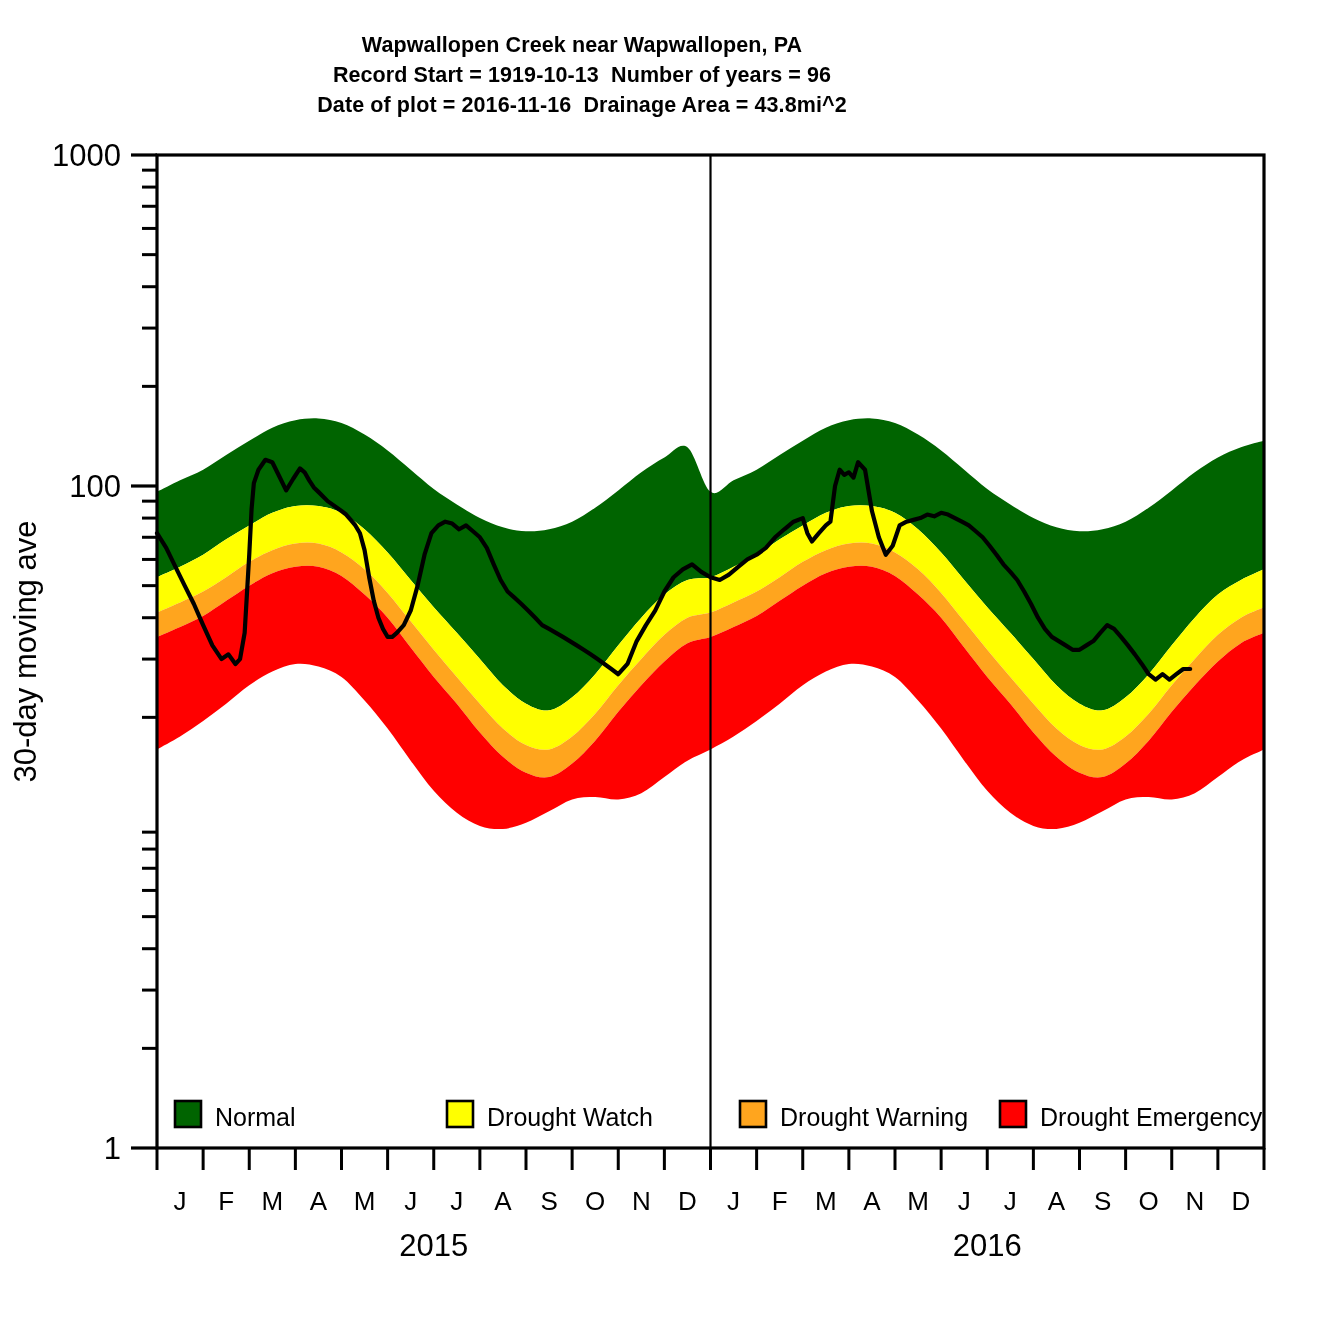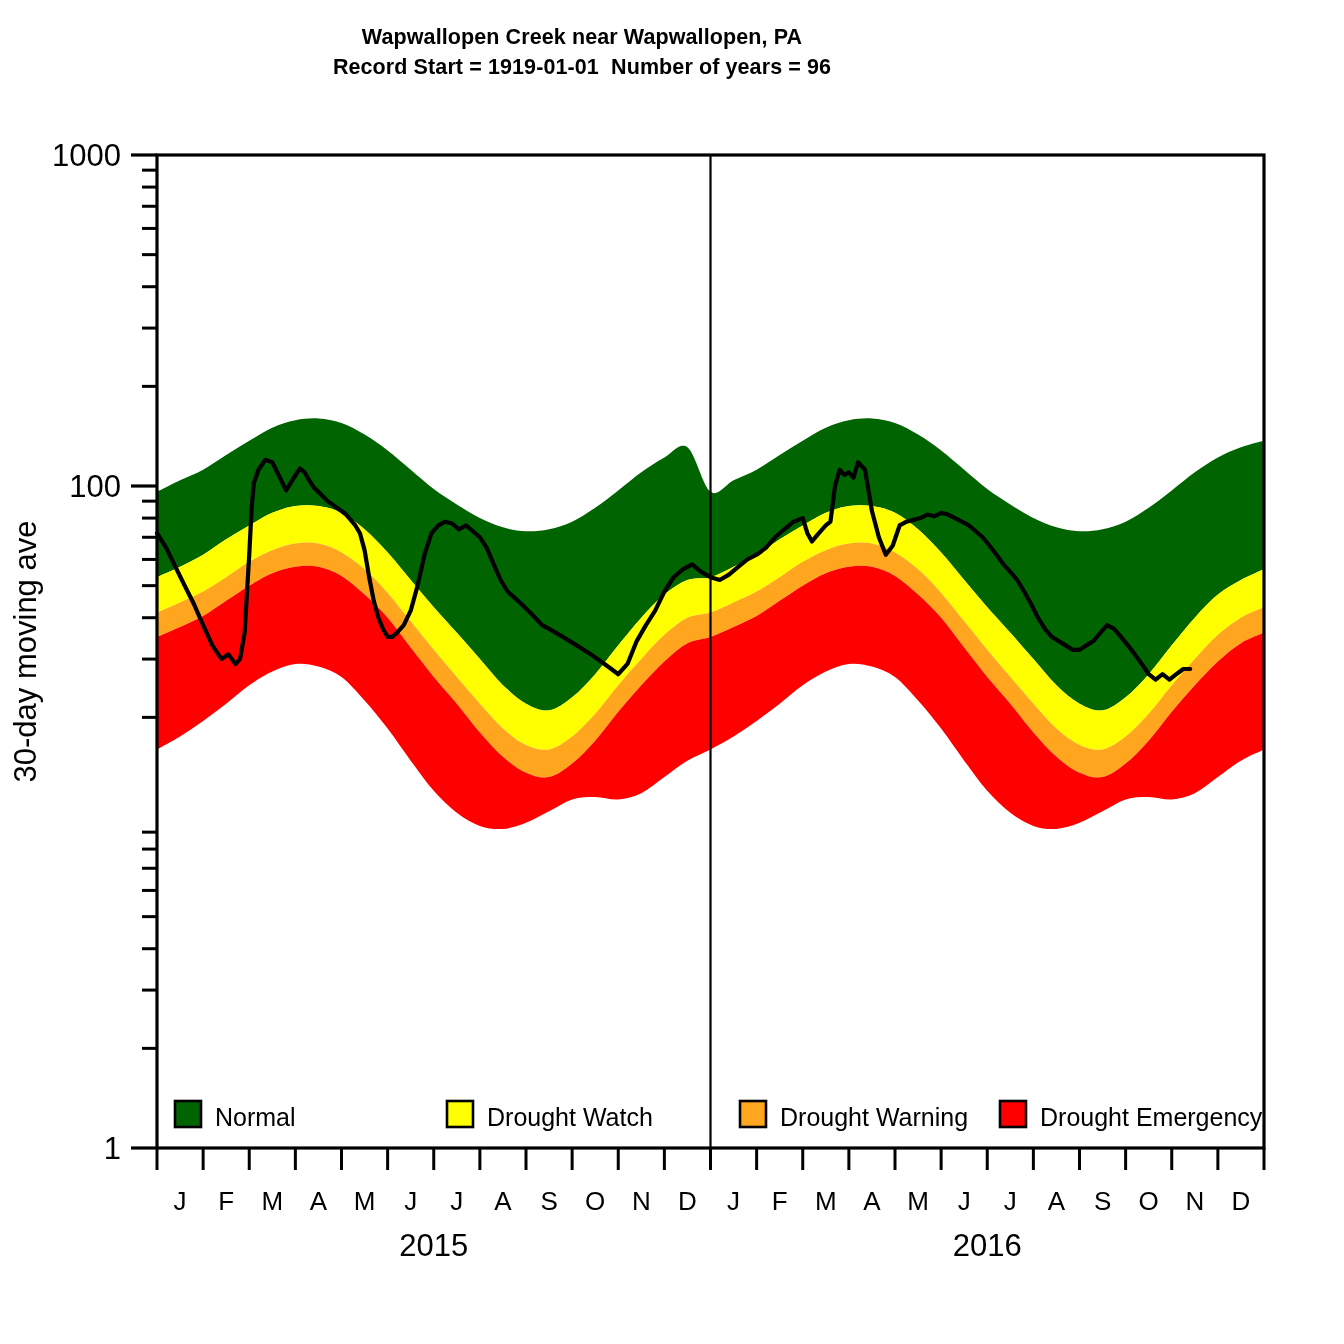--- a/index.html
+++ b/index.html
@@ -4,21 +4,21 @@
 <style>
   html,body{margin:0;padding:0;}
   body{
     width:1344px;height:1344px;
     background:#ffffff;
     font-family:"Liberation Sans", sans-serif;
     overflow:hidden;
   }
   #root{position:relative;width:1344px;height:1344px;}
   .title-block{
-    position:absolute;top:22px;left:0;width:1164px;
+    position:absolute;top:30px;left:0;width:1164px;
     text-align:center;
     font-weight:bold;
     font-size:21.5px;
     line-height:30px;
     color:#000000;
     letter-spacing:0.1px;
   }
   .title-line{white-space:pre;}
   #plot-svg{position:absolute;top:0;left:0;}
   text{font-family:"Liberation Sans", sans-serif;fill:#000;}
@@ -28,21 +28,22 @@
   .year-label{font-size:31px;}
   .legend-label{font-size:25px;}
 </style>
 </head>
 <body>
 
 <div id="root">
 
   <div class="title-block">
     <div class="title-line">Wapwallopen Creek near Wapwallopen, PA</div>
-    <div class="title-line">Record Start = 1919-01-01  Number of years = 96</div>
+    <div class="title-line">Record Start = 1919-10-13  Number of years = 96</div>
+    <div class="title-line">Date of plot = 2016-11-16  Drainage Area = 43.8mi^2</div>
   </div>
 
   <svg id="plot-svg" width="1344" height="1344">
     <g id="bands-group">
         <path d="M157.00,491.87C160.84,489.95 172.38,484.06 180.06,480.36C187.75,476.67 195.44,473.92 203.13,469.71C210.81,465.49 218.50,459.90 226.19,455.08C233.88,450.25 241.56,445.31 249.25,440.75C256.94,436.18 264.63,431.13 272.31,427.71C280.00,424.30 287.69,421.79 295.38,420.24C303.06,418.70 310.75,417.98 318.44,418.44C326.13,418.90 333.81,420.31 341.50,423.00C349.19,425.69 356.88,430.00 364.56,434.58C372.25,439.17 379.94,444.66 387.63,450.51C395.31,456.37 403.00,463.31 410.69,469.71C418.38,476.11 426.06,483.13 433.75,488.90C441.44,494.68 449.13,499.51 456.81,504.38C464.50,509.24 472.19,514.25 479.88,518.08C487.56,521.91 495.25,525.16 502.94,527.35C510.63,529.55 518.31,530.92 526.00,531.24C533.69,531.56 541.38,530.87 549.06,529.28C556.75,527.70 564.44,525.32 572.13,521.72C579.81,518.12 587.50,512.90 595.19,507.68C602.88,502.46 610.56,496.28 618.25,490.38C625.94,484.48 633.63,477.79 641.31,472.30C649.00,466.81 656.69,461.60 664.38,457.41C672.06,453.23 679.75,441.44 687.44,447.18C695.13,452.93 702.81,486.34 710.50,491.87C718.19,497.40 725.88,484.06 733.56,480.36C741.25,476.67 748.94,473.92 756.63,469.71C764.31,465.49 772.00,459.90 779.69,455.08C787.38,450.25 795.06,445.31 802.75,440.75C810.44,436.18 818.13,431.13 825.81,427.71C833.50,424.30 841.19,421.79 848.88,420.24C856.56,418.70 864.25,417.98 871.94,418.44C879.63,418.90 887.31,420.31 895.00,423.00C902.69,425.69 910.38,430.00 918.06,434.58C925.75,439.17 933.44,444.66 941.13,450.51C948.81,456.37 956.50,463.31 964.19,469.71C971.88,476.11 979.56,483.13 987.25,488.90C994.94,494.68 1002.63,499.51 1010.31,504.38C1018.00,509.24 1025.69,514.25 1033.38,518.08C1041.06,521.91 1048.75,525.16 1056.44,527.35C1064.13,529.55 1071.81,530.92 1079.50,531.24C1087.19,531.56 1094.88,530.87 1102.56,529.28C1110.25,527.70 1117.94,525.32 1125.63,521.72C1133.31,518.12 1141.00,512.90 1148.69,507.68C1156.38,502.46 1164.06,496.28 1171.75,490.38C1179.44,484.48 1187.13,477.79 1194.81,472.30C1202.50,466.81 1210.19,461.60 1217.88,457.41C1225.56,453.23 1233.25,449.96 1240.94,447.18C1248.63,444.40 1260.16,441.82 1264.00,440.75L1264.00,569.35C1260.16,571.13 1248.63,575.81 1240.94,580.00C1233.25,584.20 1225.56,588.25 1217.88,594.54C1210.19,600.82 1202.50,609.25 1194.81,617.72C1187.13,626.19 1179.44,635.96 1171.75,645.37C1164.06,654.79 1156.38,665.57 1148.69,674.22C1141.00,682.87 1133.31,691.25 1125.63,697.27C1117.94,703.29 1110.25,709.28 1102.56,710.35C1094.88,711.41 1087.19,707.84 1079.50,703.66C1071.81,699.48 1064.13,692.71 1056.44,685.28C1048.75,677.85 1041.06,667.81 1033.38,659.07C1025.69,650.34 1018.00,641.49 1010.31,632.86C1002.63,624.24 994.94,616.13 987.25,607.32C979.56,598.51 971.88,589.15 964.19,580.00C956.50,570.85 948.81,560.87 941.13,552.42C933.44,543.97 925.75,535.89 918.06,529.28C910.38,522.68 902.69,516.66 895.00,512.79C887.31,508.91 879.63,507.15 871.94,506.02C864.25,504.89 856.56,504.89 848.88,506.02C841.19,507.15 833.50,509.55 825.81,512.79C818.13,516.02 810.44,521.02 802.75,525.45C795.06,529.88 787.38,534.46 779.69,539.34C772.00,544.22 764.31,550.14 756.63,554.72C748.94,559.30 741.25,563.05 733.56,566.81C725.88,570.56 718.19,575.07 710.50,577.26C702.81,579.46 695.13,577.12 687.44,580.00C679.75,582.88 672.06,588.25 664.38,594.54C656.69,600.82 649.00,609.25 641.31,617.72C633.63,626.19 625.94,635.96 618.25,645.37C610.56,654.79 602.88,665.57 595.19,674.22C587.50,682.87 579.81,691.25 572.13,697.27C564.44,703.29 556.75,709.28 549.06,710.35C541.38,711.41 533.69,707.84 526.00,703.66C518.31,699.48 510.63,692.71 502.94,685.28C495.25,677.85 487.56,667.81 479.88,659.07C472.19,650.34 464.50,641.49 456.81,632.86C449.13,624.24 441.44,616.13 433.75,607.32C426.06,598.51 418.38,589.15 410.69,580.00C403.00,570.85 395.31,560.87 387.63,552.42C379.94,543.97 372.25,535.89 364.56,529.28C356.88,522.68 349.19,516.66 341.50,512.79C333.81,508.91 326.13,507.15 318.44,506.02C310.75,504.89 303.06,504.89 295.38,506.02C287.69,507.15 280.00,509.55 272.31,512.79C264.63,516.02 256.94,521.02 249.25,525.45C241.56,529.88 233.88,534.46 226.19,539.34C218.50,544.22 210.81,550.14 203.13,554.72C195.44,559.30 187.75,563.05 180.06,566.81C172.38,570.56 160.84,575.52 157.00,577.26Z" fill="#006400" stroke="none"></path>
         <path d="M157.00,577.26C160.84,575.52 172.38,570.56 180.06,566.81C187.75,563.05 195.44,559.30 203.13,554.72C210.81,550.14 218.50,544.22 226.19,539.34C233.88,534.46 241.56,529.88 249.25,525.45C256.94,521.02 264.63,516.02 272.31,512.79C280.00,509.55 287.69,507.15 295.38,506.02C303.06,504.89 310.75,504.89 318.44,506.02C326.13,507.15 333.81,508.91 341.50,512.79C349.19,516.66 356.88,522.68 364.56,529.28C372.25,535.89 379.94,543.97 387.63,552.42C395.31,560.87 403.00,570.85 410.69,580.00C418.38,589.15 426.06,598.51 433.75,607.32C441.44,616.13 449.13,624.24 456.81,632.86C464.50,641.49 472.19,650.34 479.88,659.07C487.56,667.81 495.25,677.85 502.94,685.28C510.63,692.71 518.31,699.48 526.00,703.66C533.69,707.84 541.38,711.41 549.06,710.35C556.75,709.28 564.44,703.29 572.13,697.27C579.81,691.25 587.50,682.87 595.19,674.22C602.88,665.57 610.56,654.79 618.25,645.37C625.94,635.96 633.63,626.19 641.31,617.72C649.00,609.25 656.69,600.82 664.38,594.54C672.06,588.25 679.75,582.88 687.44,580.00C695.13,577.12 702.81,579.46 710.50,577.26C718.19,575.07 725.88,570.56 733.56,566.81C741.25,563.05 748.94,559.30 756.63,554.72C764.31,550.14 772.00,544.22 779.69,539.34C787.38,534.46 795.06,529.88 802.75,525.45C810.44,521.02 818.13,516.02 825.81,512.79C833.50,509.55 841.19,507.15 848.88,506.02C856.56,504.89 864.25,504.89 871.94,506.02C879.63,507.15 887.31,508.91 895.00,512.79C902.69,516.66 910.38,522.68 918.06,529.28C925.75,535.89 933.44,543.97 941.13,552.42C948.81,560.87 956.50,570.85 964.19,580.00C971.88,589.15 979.56,598.51 987.25,607.32C994.94,616.13 1002.63,624.24 1010.31,632.86C1018.00,641.49 1025.69,650.34 1033.38,659.07C1041.06,667.81 1048.75,677.85 1056.44,685.28C1064.13,692.71 1071.81,699.48 1079.50,703.66C1087.19,707.84 1094.88,711.41 1102.56,710.35C1110.25,709.28 1117.94,703.29 1125.63,697.27C1133.31,691.25 1141.00,682.87 1148.69,674.22C1156.38,665.57 1164.06,654.79 1171.75,645.37C1179.44,635.96 1187.13,626.19 1194.81,617.72C1202.50,609.25 1210.19,600.82 1217.88,594.54C1225.56,588.25 1233.25,584.20 1240.94,580.00C1248.63,575.81 1260.16,571.13 1264.00,569.35L1264.00,607.32C1260.16,609.05 1248.63,613.13 1240.94,617.72C1233.25,622.31 1225.56,627.98 1217.88,634.87C1210.19,641.77 1202.50,650.67 1194.81,659.07C1187.13,667.47 1179.44,676.16 1171.75,685.28C1164.06,694.40 1156.38,705.26 1148.69,713.81C1141.00,722.35 1133.31,730.62 1125.63,736.55C1117.94,742.49 1110.25,748.03 1102.56,749.44C1094.88,750.85 1087.19,748.49 1079.50,745.01C1071.81,741.53 1064.13,735.46 1056.44,728.57C1048.75,721.67 1041.06,712.27 1033.38,703.66C1025.69,695.05 1018.00,685.88 1010.31,676.91C1002.63,667.93 994.94,659.05 987.25,649.80C979.56,640.54 971.88,630.82 964.19,621.36C956.50,611.89 948.81,601.68 941.13,593.01C933.44,584.35 925.75,576.12 918.06,569.35C910.38,562.58 902.69,556.72 895.00,552.42C887.31,548.12 879.63,545.04 871.94,543.57C864.25,542.09 856.56,542.47 848.88,543.57C841.19,544.67 833.50,547.11 825.81,550.15C818.13,553.20 810.44,557.33 802.75,561.85C795.06,566.37 787.38,572.32 779.69,577.26C772.00,582.21 764.31,587.32 756.63,591.51C748.94,595.70 741.25,598.91 733.56,602.39C725.88,605.88 718.19,609.87 710.50,612.43C702.81,614.98 695.13,613.98 687.44,617.72C679.75,621.46 672.06,627.98 664.38,634.87C656.69,641.77 649.00,650.67 641.31,659.07C633.63,667.47 625.94,676.16 618.25,685.28C610.56,694.40 602.88,705.26 595.19,713.81C587.50,722.35 579.81,730.62 572.13,736.55C564.44,742.49 556.75,748.03 549.06,749.44C541.38,750.85 533.69,748.49 526.00,745.01C518.31,741.53 510.63,735.46 502.94,728.57C495.25,721.67 487.56,712.27 479.88,703.66C472.19,695.05 464.50,685.88 456.81,676.91C449.13,667.93 441.44,659.05 433.75,649.80C426.06,640.54 418.38,630.82 410.69,621.36C403.00,611.89 395.31,601.68 387.63,593.01C379.94,584.35 372.25,576.12 364.56,569.35C356.88,562.58 349.19,556.72 341.50,552.42C333.81,548.12 326.13,545.04 318.44,543.57C310.75,542.09 303.06,542.47 295.38,543.57C287.69,544.67 280.00,547.11 272.31,550.15C264.63,553.20 256.94,557.33 249.25,561.85C241.56,566.37 233.88,572.32 226.19,577.26C218.50,582.21 210.81,587.32 203.13,591.51C195.44,595.70 187.75,598.91 180.06,602.39C172.38,605.88 160.84,610.75 157.00,612.43Z" fill="#ffff00" stroke="none"></path>
         <path d="M157.00,612.43C160.84,610.75 172.38,605.88 180.06,602.39C187.75,598.91 195.44,595.70 203.13,591.51C210.81,587.32 218.50,582.21 226.19,577.26C233.88,572.32 241.56,566.37 249.25,561.85C256.94,557.33 264.63,553.20 272.31,550.15C280.00,547.11 287.69,544.67 295.38,543.57C303.06,542.47 310.75,542.09 318.44,543.57C326.13,545.04 333.81,548.12 341.50,552.42C349.19,556.72 356.88,562.58 364.56,569.35C372.25,576.12 379.94,584.35 387.63,593.01C395.31,601.68 403.00,611.89 410.69,621.36C418.38,630.82 426.06,640.54 433.75,649.80C441.44,659.05 449.13,667.93 456.81,676.91C464.50,685.88 472.19,695.05 479.88,703.66C487.56,712.27 495.25,721.67 502.94,728.57C510.63,735.46 518.31,741.53 526.00,745.01C533.69,748.49 541.38,750.85 549.06,749.44C556.75,748.03 564.44,742.49 572.13,736.55C579.81,730.62 587.50,722.35 595.19,713.81C602.88,705.26 610.56,694.40 618.25,685.28C625.94,676.16 633.63,667.47 641.31,659.07C649.00,650.67 656.69,641.77 664.38,634.87C672.06,627.98 679.75,621.46 687.44,617.72C695.13,613.98 702.81,614.98 710.50,612.43C718.19,609.87 725.88,605.88 733.56,602.39C741.25,598.91 748.94,595.70 756.63,591.51C764.31,587.32 772.00,582.21 779.69,577.26C787.38,572.32 795.06,566.37 802.75,561.85C810.44,557.33 818.13,553.20 825.81,550.15C833.50,547.11 841.19,544.67 848.88,543.57C856.56,542.47 864.25,542.09 871.94,543.57C879.63,545.04 887.31,548.12 895.00,552.42C902.69,556.72 910.38,562.58 918.06,569.35C925.75,576.12 933.44,584.35 941.13,593.01C948.81,601.68 956.50,611.89 964.19,621.36C971.88,630.82 979.56,640.54 987.25,649.80C994.94,659.05 1002.63,667.93 1010.31,676.91C1018.00,685.88 1025.69,695.05 1033.38,703.66C1041.06,712.27 1048.75,721.67 1056.44,728.57C1064.13,735.46 1071.81,741.53 1079.50,745.01C1087.19,748.49 1094.88,750.85 1102.56,749.44C1110.25,748.03 1117.94,742.49 1125.63,736.55C1133.31,730.62 1141.00,722.35 1148.69,713.81C1156.38,705.26 1164.06,694.40 1171.75,685.28C1179.44,676.16 1187.13,667.47 1194.81,659.07C1202.50,650.67 1210.19,641.77 1217.88,634.87C1225.56,627.98 1233.25,622.31 1240.94,617.72C1248.63,613.13 1260.16,609.05 1264.00,607.32L1264.00,632.86C1260.16,634.59 1248.63,638.44 1240.94,643.21C1233.25,647.98 1225.56,654.48 1217.88,661.49C1210.19,668.50 1202.50,676.91 1194.81,685.28C1187.13,693.65 1179.44,702.48 1171.75,711.72C1164.06,720.96 1156.38,732.08 1148.69,740.72C1141.00,749.37 1133.31,757.53 1125.63,763.59C1117.94,769.65 1110.25,775.55 1102.56,777.09C1094.88,778.63 1087.19,776.18 1079.50,772.80C1071.81,769.42 1064.13,763.53 1056.44,756.81C1048.75,750.09 1041.06,741.36 1033.38,732.50C1025.69,723.65 1018.00,712.92 1010.31,703.66C1002.63,694.39 994.94,686.25 987.25,676.91C979.56,667.56 971.88,657.43 964.19,647.57C956.50,637.70 948.81,626.56 941.13,617.72C933.44,608.88 925.75,601.50 918.06,594.54C910.38,587.57 902.69,580.54 895.00,575.91C887.31,571.29 879.63,568.32 871.94,566.81C864.25,565.29 856.56,565.73 848.88,566.81C841.19,567.88 833.50,570.11 825.81,573.25C818.13,576.39 810.44,581.05 802.75,585.64C795.06,590.23 787.38,595.74 779.69,600.79C772.00,605.84 764.31,611.56 756.63,615.93C748.94,620.30 741.25,623.50 733.56,627.00C725.88,630.49 718.19,634.21 710.50,636.91C702.81,639.62 695.13,639.11 687.44,643.21C679.75,647.31 672.06,654.48 664.38,661.49C656.69,668.50 649.00,676.91 641.31,685.28C633.63,693.65 625.94,702.48 618.25,711.72C610.56,720.96 602.88,732.08 595.19,740.72C587.50,749.37 579.81,757.53 572.13,763.59C564.44,769.65 556.75,775.55 549.06,777.09C541.38,778.63 533.69,776.18 526.00,772.80C518.31,769.42 510.63,763.53 502.94,756.81C495.25,750.09 487.56,741.36 479.88,732.50C472.19,723.65 464.50,712.92 456.81,703.66C449.13,694.39 441.44,686.25 433.75,676.91C426.06,667.56 418.38,657.43 410.69,647.57C403.00,637.70 395.31,626.56 387.63,617.72C379.94,608.88 372.25,601.50 364.56,594.54C356.88,587.57 349.19,580.54 341.50,575.91C333.81,571.29 326.13,568.32 318.44,566.81C310.75,565.29 303.06,565.73 295.38,566.81C287.69,567.88 280.00,570.11 272.31,573.25C264.63,576.39 256.94,581.05 249.25,585.64C241.56,590.23 233.88,595.74 226.19,600.79C218.50,605.84 210.81,611.56 203.13,615.93C195.44,620.30 187.75,623.50 180.06,627.00C172.38,630.49 160.84,635.26 157.00,636.91Z" fill="#ffa51e" stroke="none"></path>
         <path d="M157.00,636.91C160.84,635.26 172.38,630.49 180.06,627.00C187.75,623.50 195.44,620.30 203.13,615.93C210.81,611.56 218.50,605.84 226.19,600.79C233.88,595.74 241.56,590.23 249.25,585.64C256.94,581.05 264.63,576.39 272.31,573.25C280.00,570.11 287.69,567.88 295.38,566.81C303.06,565.73 310.75,565.29 318.44,566.81C326.13,568.32 333.81,571.29 341.50,575.91C349.19,580.54 356.88,587.57 364.56,594.54C372.25,601.50 379.94,608.88 387.63,617.72C395.31,626.56 403.00,637.70 410.69,647.57C418.38,657.43 426.06,667.56 433.75,676.91C441.44,686.25 449.13,694.39 456.81,703.66C464.50,712.92 472.19,723.65 479.88,732.50C487.56,741.36 495.25,750.09 502.94,756.81C510.63,763.53 518.31,769.42 526.00,772.80C533.69,776.18 541.38,778.63 549.06,777.09C556.75,775.55 564.44,769.65 572.13,763.59C579.81,757.53 587.50,749.37 595.19,740.72C602.88,732.08 610.56,720.96 618.25,711.72C625.94,702.48 633.63,693.65 641.31,685.28C649.00,676.91 656.69,668.50 664.38,661.49C672.06,654.48 679.75,647.31 687.44,643.21C695.13,639.11 702.81,639.62 710.50,636.91C718.19,634.21 725.88,630.49 733.56,627.00C741.25,623.50 748.94,620.30 756.63,615.93C764.31,611.56 772.00,605.84 779.69,600.79C787.38,595.74 795.06,590.23 802.75,585.64C810.44,581.05 818.13,576.39 825.81,573.25C833.50,570.11 841.19,567.88 848.88,566.81C856.56,565.73 864.25,565.29 871.94,566.81C879.63,568.32 887.31,571.29 895.00,575.91C902.69,580.54 910.38,587.57 918.06,594.54C925.75,601.50 933.44,608.88 941.13,617.72C948.81,626.56 956.50,637.70 964.19,647.57C971.88,657.43 979.56,667.56 987.25,676.91C994.94,686.25 1002.63,694.39 1010.31,703.66C1018.00,712.92 1025.69,723.65 1033.38,732.50C1041.06,741.36 1048.75,750.09 1056.44,756.81C1064.13,763.53 1071.81,769.42 1079.50,772.80C1087.19,776.18 1094.88,778.63 1102.56,777.09C1110.25,775.55 1117.94,769.65 1125.63,763.59C1133.31,757.53 1141.00,749.37 1148.69,740.72C1156.38,732.08 1164.06,720.96 1171.75,711.72C1179.44,702.48 1187.13,693.65 1194.81,685.28C1202.50,676.91 1210.19,668.50 1217.88,661.49C1225.56,654.48 1233.25,647.98 1240.94,643.21C1248.63,638.44 1260.16,634.59 1264.00,632.86L1264.00,749.44C1260.16,751.30 1248.63,756.03 1240.94,760.64C1233.25,765.25 1225.56,771.66 1217.88,777.09C1210.19,782.52 1202.50,789.48 1194.81,793.21C1187.13,796.93 1179.44,798.81 1171.75,799.43C1164.06,800.05 1156.38,796.91 1148.69,796.91C1141.00,796.91 1133.31,797.02 1125.63,799.43C1117.94,801.84 1110.25,807.46 1102.56,811.36C1094.88,815.27 1087.19,819.93 1079.50,822.87C1071.81,825.81 1064.13,828.48 1056.44,828.99C1048.75,829.49 1041.06,828.60 1033.38,825.89C1025.69,823.19 1018.00,818.60 1010.31,812.75C1002.63,806.90 994.94,799.48 987.25,790.79C979.56,782.11 971.88,771.01 964.19,760.64C956.50,750.27 948.81,738.60 941.13,728.57C933.44,718.53 925.75,709.04 918.06,700.43C910.38,691.82 902.69,682.57 895.00,676.91C887.31,671.24 879.63,668.61 871.94,666.45C864.25,664.29 856.56,663.09 848.88,663.95C841.19,664.80 833.50,668.02 825.81,671.58C818.13,675.14 810.44,679.94 802.75,685.28C795.06,690.63 787.38,697.71 779.69,703.66C772.00,709.61 764.31,715.52 756.63,721.00C748.94,726.48 741.25,731.81 733.56,736.55C725.88,741.29 718.19,745.42 710.50,749.44C702.81,753.45 695.13,756.03 687.44,760.64C679.75,765.25 672.06,771.66 664.38,777.09C656.69,782.52 649.00,789.48 641.31,793.21C633.63,796.93 625.94,798.81 618.25,799.43C610.56,800.05 602.88,796.91 595.19,796.91C587.50,796.91 579.81,797.02 572.13,799.43C564.44,801.84 556.75,807.46 549.06,811.36C541.38,815.27 533.69,819.93 526.00,822.87C518.31,825.81 510.63,828.48 502.94,828.99C495.25,829.49 487.56,828.60 479.88,825.89C472.19,823.19 464.50,818.60 456.81,812.75C449.13,806.90 441.44,799.48 433.75,790.79C426.06,782.11 418.38,771.01 410.69,760.64C403.00,750.27 395.31,738.60 387.63,728.57C379.94,718.53 372.25,709.04 364.56,700.43C356.88,691.82 349.19,682.57 341.50,676.91C333.81,671.24 326.13,668.61 318.44,666.45C310.75,664.29 303.06,663.09 295.38,663.95C287.69,664.80 280.00,668.02 272.31,671.58C264.63,675.14 256.94,679.94 249.25,685.28C241.56,690.63 233.88,697.71 226.19,703.66C218.50,709.61 210.81,715.52 203.13,721.00C195.44,726.48 187.75,731.81 180.06,736.55C172.38,741.29 160.84,747.29 157.00,749.44Z" fill="#ff0000" stroke="none"></path>
       </g>
     <g id="vline-group">

